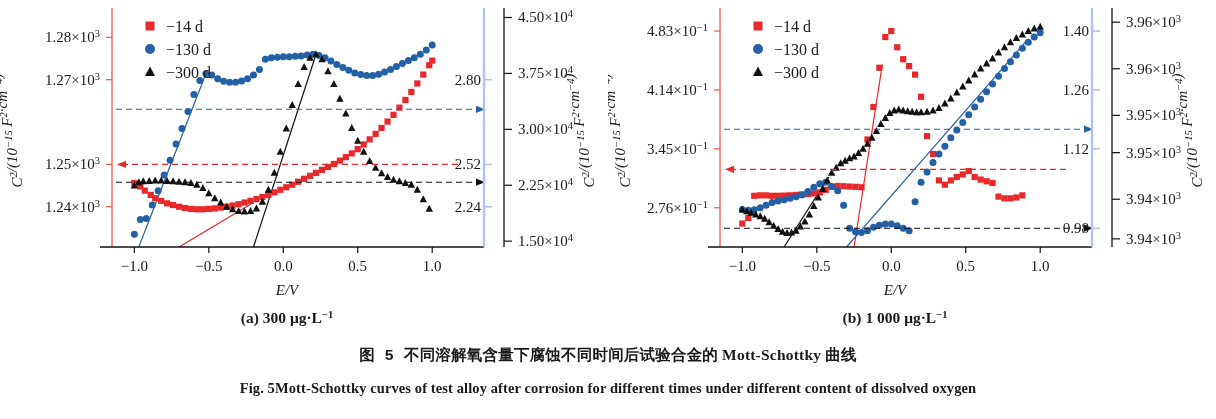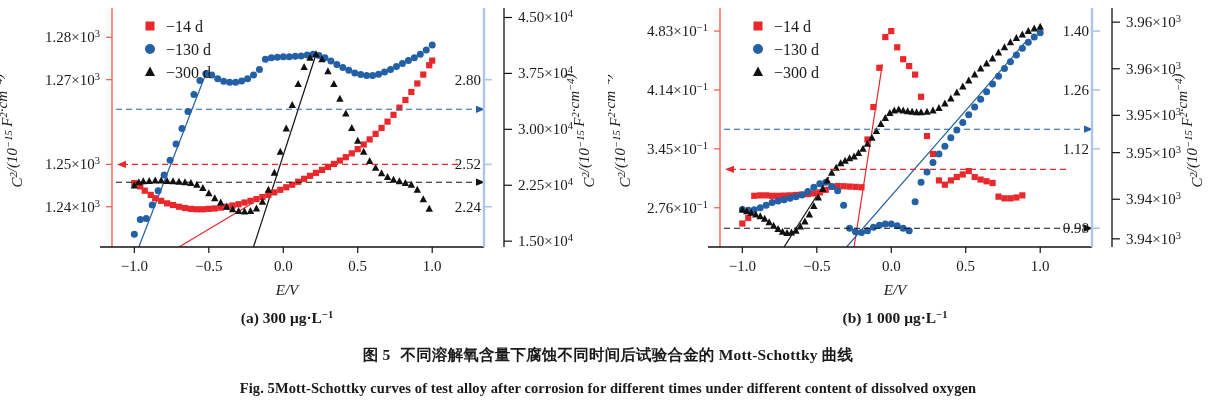--- a/index.html
+++ b/index.html
@@ -6,21 +6,21 @@
   body{width:1216px;height:419px;font-family:"Liberation Serif",serif;color:#1a1a1a;
        -webkit-font-smoothing:antialiased;}
   .fig{position:relative;width:1216px;height:419px;overflow:hidden;}
   .panel{position:absolute;top:0;height:340px;}
   .panel-a{left:0;width:608px;}
   .panel-b{left:608px;width:608px;}
   svg{display:block;}
   .cap-row{position:absolute;left:0;width:1216px;text-align:center;}
   .cap-cn{top:345px;font-size:15.5px;font-weight:bold;letter-spacing:.2px;}
   .cap-en{top:380px;font-size:14.5px;font-weight:bold;letter-spacing:.1px;}
-  .cap-cn .fignum{margin-right:10px;}
+  .cap-cn .fignum{margin-right:10px;font-family:Liberation Mono, monospace;}
   .tick-txt{font-family:"Liberation Serif",serif;font-size:15px;fill:#1a1a1a;}
   .axis-title{font-family:"Liberation Serif",serif;font-size:15px;fill:#1a1a1a;font-style:italic;}
   .legend-txt{font-family:"Liberation Serif",serif;font-size:16px;fill:#1a1a1a;}
   .subcap{font-family:"Liberation Serif",serif;font-size:15.5px;font-weight:bold;fill:#1a1a1a;}
   .exp{font-size:10.5px;}
 </style>
 </head>
 <body>
 
 <div class="fig">

